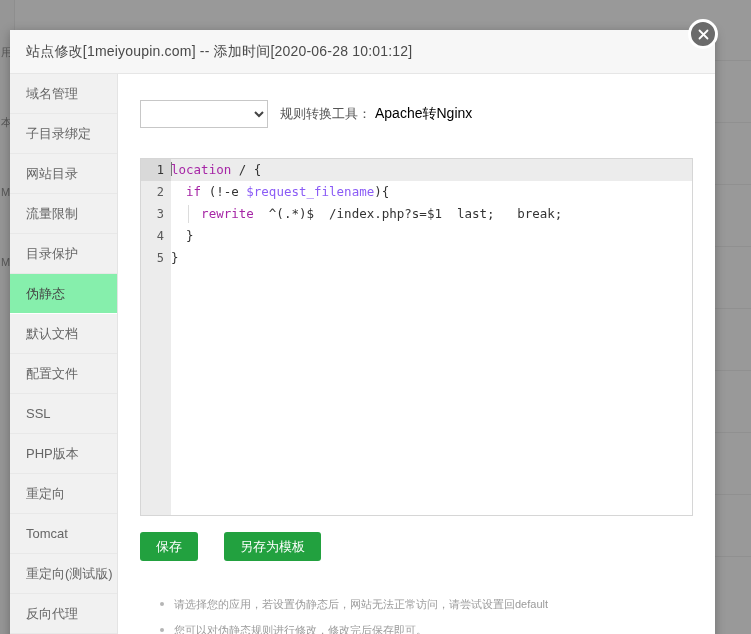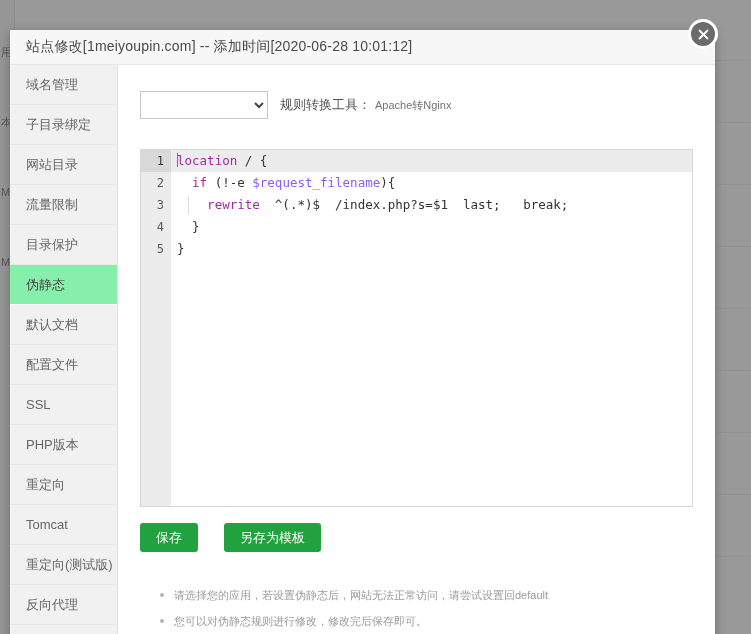--- a/index.html
+++ b/index.html
@@ -63,21 +63,21 @@
     left: 10px;
     top: 30px;
     width: 705px;
     height: 624px;
     background: #ffffff;
     box-shadow: 0 2px 10px rgba(0,0,0,0.28);
     z-index: 2;
     overflow: hidden;
   }
   #modal-header {
-    height: 35px;
+    height: 44px;
     background: #f7f7f7;
     border-bottom: 1px solid #e6e6e6;
     display: flex;
     align-items: center;
     padding: 0 16px;
     box-sizing: border-box;
   }
   #modal-title {
     font-size: 14px;
     color: #4a4a4a;
@@ -161,22 +161,22 @@
     border-radius: 0;
   }
   #converter-label {
     margin-left: 12px;
     font-size: 13px;
     color: #555555;
     white-space: nowrap;
   }
   #converter-link {
     margin-left: 4px;
-    font-size: 11px;
-    color: #737373;
+    font-size: 14px;
+    color: #000000;
     text-decoration: none;
     cursor: pointer;
     white-space: nowrap;
   }
 
   
   #code-editor {
     position: relative;
     height: 358px;
     border: 1px solid #d6d6d6;
@@ -205,21 +205,20 @@
   #gutter .ln.active { background: #d9d9d9; color: #333; }
   #code-area {
     flex: 1;
     position: relative;
     background: #ffffff;
   }
   .code-line {
     height: 22px;
     line-height: 22px;
     white-space: pre;
-    padding-left: 6px;
     color: #333333;
     position: relative;
   }
   .code-line.active { background: #ececec; }
   .tok-kw { color: #a626a6; }
   .tok-var { color: #8b5cf6; }
   .tok-plain { color: #333333; }
   .indent-guide {
     position: absolute;
     left: 17px;

